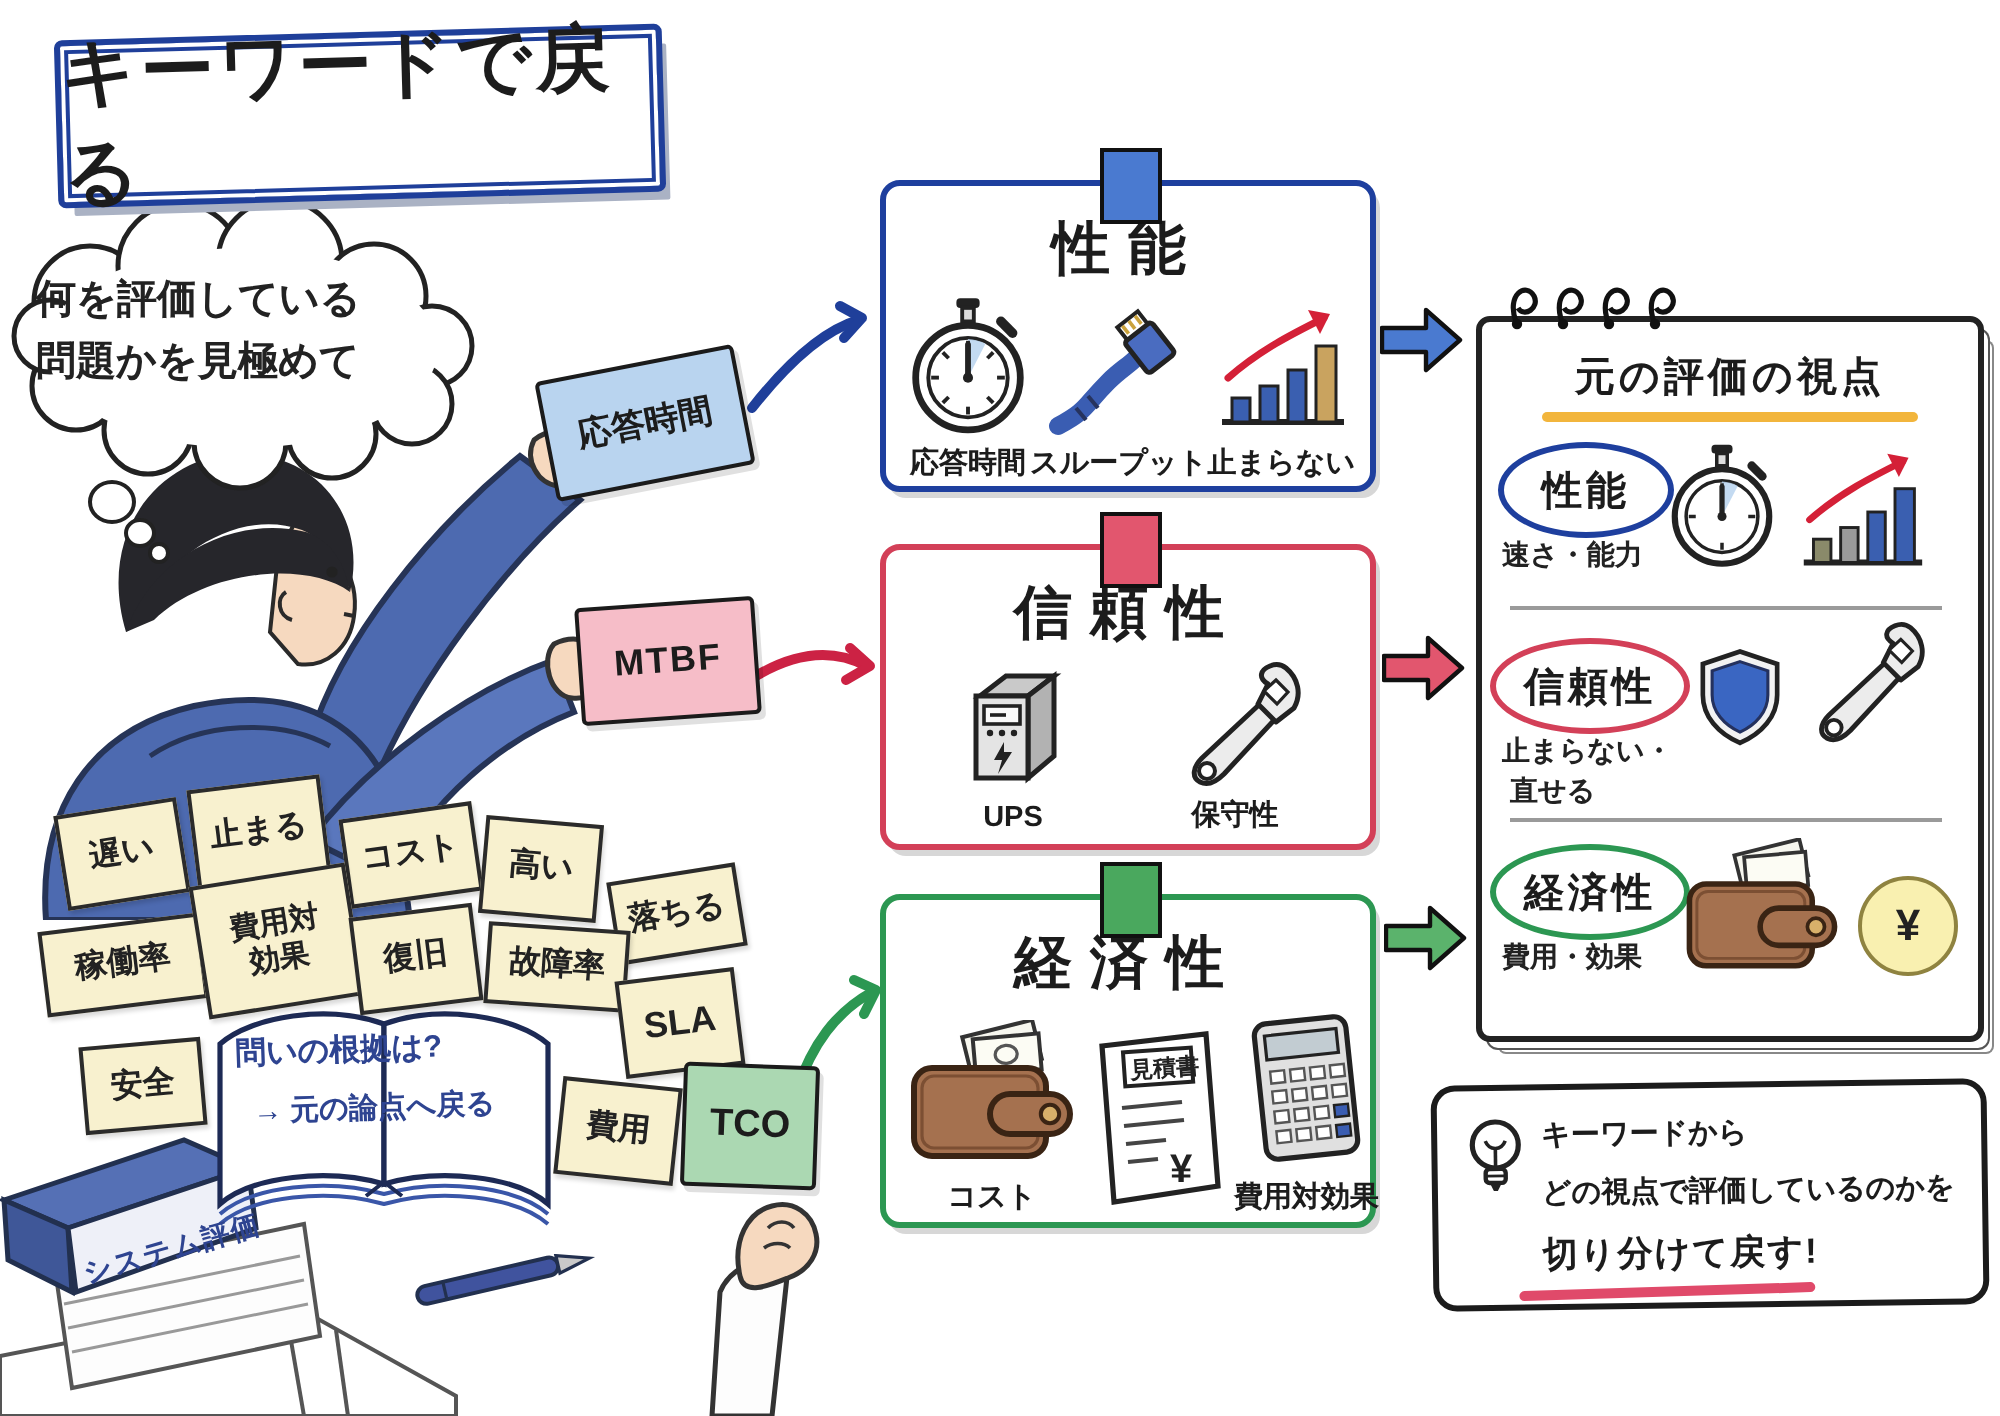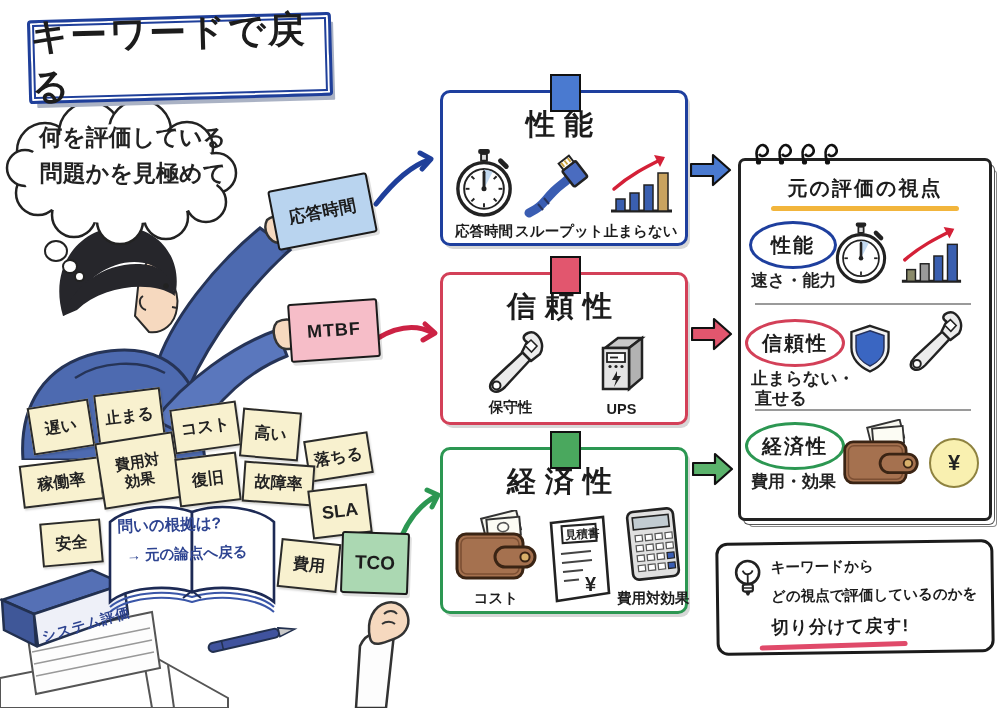--- a/index.html
+++ b/index.html
@@ -9,21 +9,21 @@
   svg{display:block;}
 
   
   .title-box{left:28px;top:16px;width:298px;height:78px;border:3.5px solid #1f3f9a;border-radius:4px;
     background:#fff;transform:rotate(-1.6deg);display:flex;align-items:center;justify-content:center;
     box-shadow:inset 0 0 0 2px #fff,inset 0 0 0 4px #1f3f9a,5px 7px 0 -3px #aab2c4;z-index:9;}
   .title-box span{font-size:37px;font-weight:700;letter-spacing:2px;}
 
   
   .bubble{left:0px;top:96px;width:244px;height:152px;z-index:5;}
-  .bubble-text{position:absolute;left:18px;top:24px;width:208px;text-align:right;font-size:23px;
+  .bubble-text{position:absolute;left:18px;top:39px;width:208px;text-align:left;font-size:20px;
     line-height:1.55;font-weight:600;color:#222;}
   .tail{position:absolute;border:2.5px solid #222;border-radius:50%;background:#fff;z-index:5;}
 
   
   .kcard{display:flex;align-items:center;justify-content:center;border:2.5px solid #1b1b1b;
     border-radius:3px;font-weight:700;z-index:8;box-shadow:2px 3px 0 rgba(0,0,0,.12);}
   .kcard-blue{left:272px;top:181px;width:97px;height:57px;background:#b9d4ef;transform:rotate(-11deg);font-size:17px;}
   .kcard-pink{left:289px;top:301px;width:86px;height:55px;background:#f6bdc8;transform:rotate(-4deg);font-size:18px;letter-spacing:1px;}
   .kcard-green{left:341px;top:532px;width:64px;height:58px;background:#abd8b2;transform:rotate(2deg);font-size:19px;}
 
@@ -45,21 +45,21 @@
   .blockarrow{width:42px;height:34px;z-index:6;}
 
   
   .panel{left:738px;top:158px;width:248px;height:357px;border:3px solid #222;border-radius:7px;background:#fff;
     box-shadow:4px 5px 0 -2px #fff,4px 5px 0 -1px #555,8px 9px 0 -4px #fff,8px 9px 0 -3px #888;z-index:6;}
   .rings{position:absolute;left:10px;top:-22px;}
   .panel-title{position:absolute;left:0;top:14px;width:100%;text-align:center;font-size:20px;font-weight:700;letter-spacing:2px;}
   .panel-underline{position:absolute;left:30px;top:45px;width:188px;height:4.5px;background:#f2b53c;border-radius:3px;}
   .p-oval{position:absolute;border-radius:50%;background:#fff;display:flex;align-items:center;justify-content:center;
     font-size:20px;font-weight:700;letter-spacing:2px;}
-  .p-desc{position:absolute;font-size:17px;font-weight:600;color:#222;}
+  .p-desc{position:absolute;font-size:14px;font-weight:600;color:#222;}
   .p-div{position:absolute;left:14px;width:216px;height:1.8px;background:#9a9a9a;}
 
   
   .tipnote{left:716px;top:541px;width:272px;height:107px;border:3px solid #1b1b1b;border-radius:12px;background:#fff;
     transform:rotate(-0.8deg);z-index:7;}
   .tip-line{position:absolute;left:52px;font-size:14.5px;font-weight:600;white-space:nowrap;}
   .tip-line3{font-size:17.5px;font-weight:700;letter-spacing:1px;}
   .tip-underline{position:absolute;left:40px;top:99px;width:148px;height:4.5px;background:#e04a6a;border-radius:3px;transform:rotate(-1deg);}
 
   
@@ -218,41 +218,41 @@
         <span class="lbl">止まらない</span>
       </div>
     </div>
   </div>
 
   <div class="abs cat-box cat-rel">
     <div class="cat-tab tab-red"></div>
     <div class="cat-title">信頼性</div>
     <div class="cat-items">
       <div class="cat-item">
-        <svg width="66" height="66" viewBox="0 0 66 66">
-          <path d="M46,22 L16,50 C11,55 11,60 15,62 C19,64 23,62 27,58 L53,30 Z" fill="#ececec" stroke="#222" stroke-width="2.5" stroke-linejoin="round"></path>
-          <path d="M58,5 C64,10 66,18 62,25 L53,32 L44,23 L49,13 C44,10 45,6 50,4 C53,2.8 56,3.4 58,5 Z" fill="#ececec" stroke="#222" stroke-width="2.5" stroke-linejoin="round"></path>
-          <path d="M53,11 L59,17 L53.5,23 L47,16.5 Z" fill="#fff" stroke="#222" stroke-width="1.6"></path>
-          <circle cx="18.5" cy="56.5" r="4" fill="#fff" stroke="#222" stroke-width="2"></circle>
-        </svg>
-        <span class="lbl">保守性</span>
-      </div>
-      <div class="cat-item">
         <svg width="58" height="66" viewBox="0 0 58 66">
           <path d="M12,16 L25,6 L49,6 L36,16 Z" fill="#c9c9c9" stroke="#222" stroke-width="2.5"></path>
           <path d="M36,16 L49,6 L49,46 L36,57 Z" fill="#b2b2b2" stroke="#222" stroke-width="2.5"></path>
           <rect x="10" y="16" width="26" height="41" fill="#e4e4e4" stroke="#222" stroke-width="2.5"></rect>
           <rect x="14" y="21" width="18" height="9" fill="#fafafa" stroke="#222" stroke-width="1.8"></rect>
           <line x1="17" y1="25.5" x2="25" y2="25.5" stroke="#222" stroke-width="1.8"></line>
           <circle cx="17" cy="34.5" r="1.6" fill="#222"></circle>
             <circle cx="23" cy="34.5" r="1.6" fill="#222"></circle>
             <circle cx="29" cy="34.5" r="1.6" fill="#222"></circle>
           <path d="M24,39 L19,48 L23,48 L21,55 L28,44 L24,44 Z" fill="#222"></path>
         </svg>
         <span class="lbl">UPS</span>
+      </div>
+      <div class="cat-item">
+        <svg width="66" height="66" viewBox="0 0 66 66">
+          <path d="M46,22 L16,50 C11,55 11,60 15,62 C19,64 23,62 27,58 L53,30 Z" fill="#ececec" stroke="#222" stroke-width="2.5" stroke-linejoin="round"></path>
+          <path d="M58,5 C64,10 66,18 62,25 L53,32 L44,23 L49,13 C44,10 45,6 50,4 C53,2.8 56,3.4 58,5 Z" fill="#ececec" stroke="#222" stroke-width="2.5" stroke-linejoin="round"></path>
+          <path d="M53,11 L59,17 L53.5,23 L47,16.5 Z" fill="#fff" stroke="#222" stroke-width="1.6"></path>
+          <circle cx="18.5" cy="56.5" r="4" fill="#fff" stroke="#222" stroke-width="2"></circle>
+        </svg>
+        <span class="lbl">保守性</span>
       </div>
     </div>
   </div>
 
   <div class="abs cat-box cat-eco">
     <div class="cat-tab tab-green"></div>
     <div class="cat-title">経済性</div>
     <div class="cat-items">
       <div class="cat-item">
         <svg width="86" height="76" viewBox="0 0 86 76">

